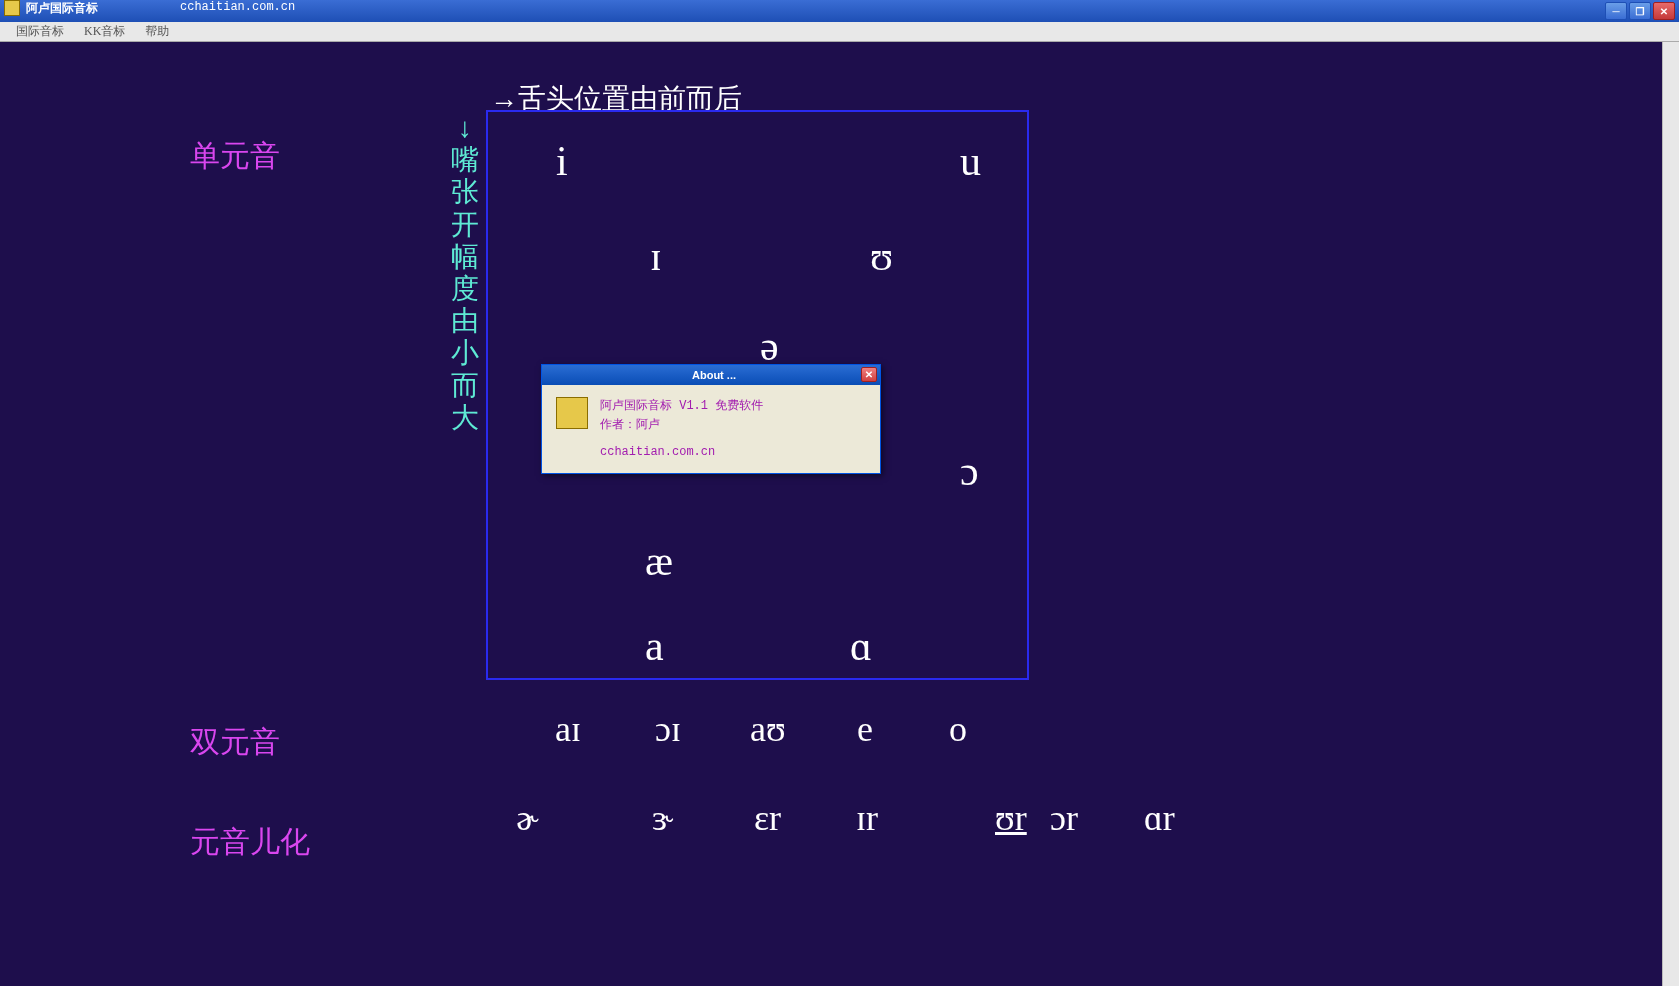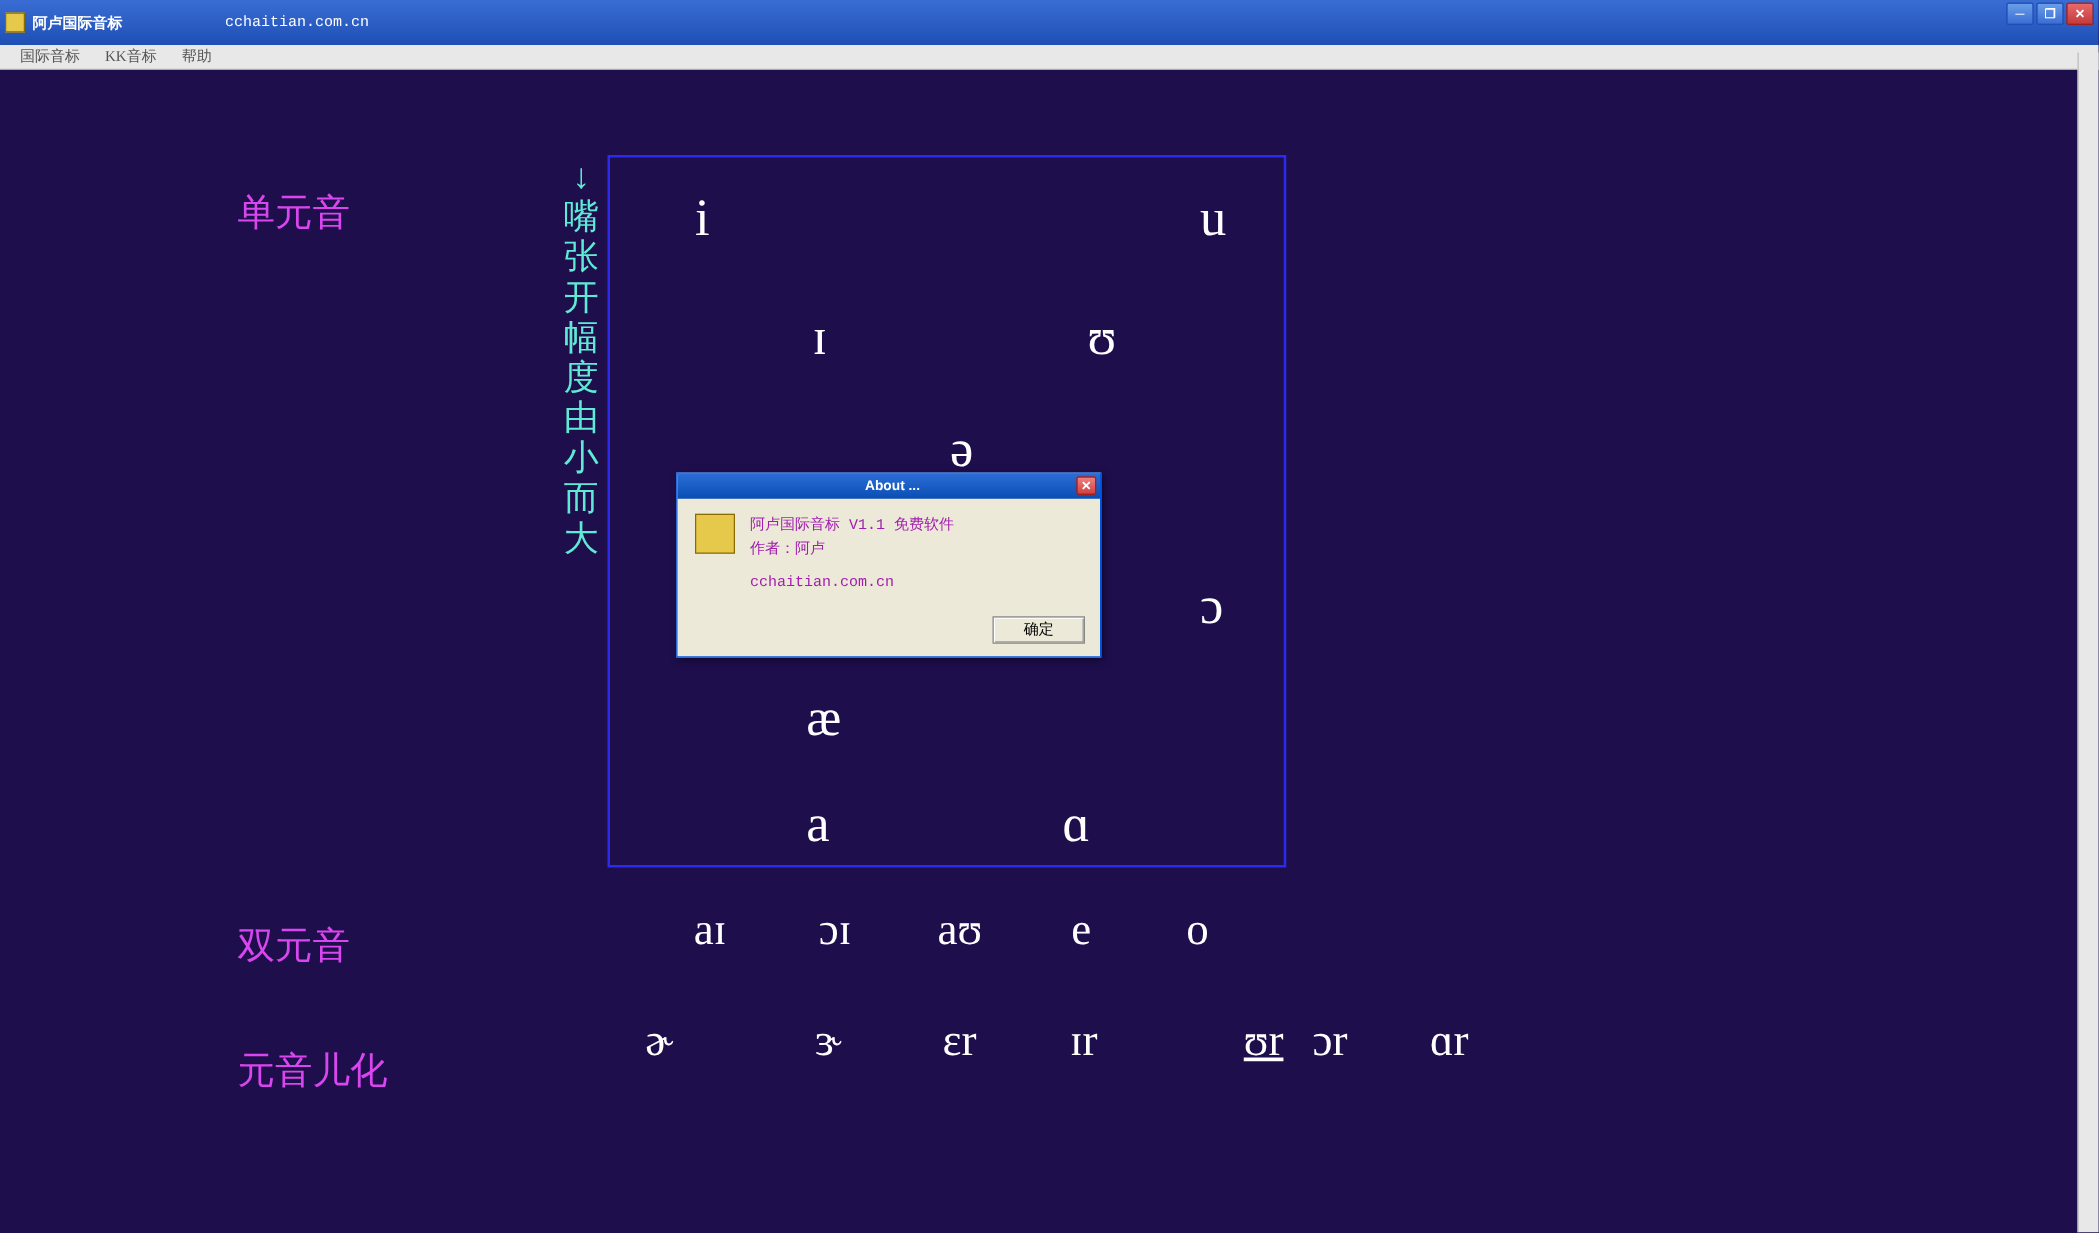--- a/index.html
+++ b/index.html
@@ -5,24 +5,24 @@
     * { margin: 0; padding: 0; box-sizing: border-box; }
     body {
       font-family: "SimSun", "宋体", serif;
       background: #1e0e4c;
       width: 1679px;
       height: 986px;
       overflow: hidden;
       position: relative;
     }
     .titlebar {
-      height: 36px;
+      height: 22px;
       background: linear-gradient(to bottom, #3a6dd4, #1e4fb5);
       display: flex;
-      align-items: center;
+      align-items: flex-start;
       color: #fff;
       font-size: 12px;
       position: relative;
     }
     .titlebar .app-icon {
       width: 16px; height: 16px; margin: 0 4px;
       background: #e6c84a;
       display: inline-block;
       border: 1px solid #8a6d00;
     }
@@ -203,20 +203,21 @@
   </div>
 </div>
 
 <div class="menubar">
   <span class="menu-item">国际音标</span>
   <span class="menu-item">KK音标</span>
   <span class="menu-item">帮助</span>
 </div>
 
 <div class="content">
+  <div class="top-label">→舌头位置由前而后</div>
   <div class="left-vertical">↓嘴张开幅度由小而大</div>
 
   <div class="section-label lbl1">单元音</div>
   <div class="section-label lbl2">双元音</div>
   <div class="section-label lbl3">元音儿化</div>
 
   <div class="vowel-box"></div>
 
   <div class="phoneme p-i">i</div>
   <div class="phoneme p-u">u</div>
@@ -251,19 +252,16 @@
       <div class="row">
         <div class="dlg-icon"></div>
         <div class="dlg-text">
           <div>阿卢国际音标 V1.1  免费软件</div>
           <div>作者：阿卢</div>
           <div style="height:8px"></div>
           <div>cchaitian.com.cn</div>
         </div>
       </div>
     </div>
-    <div class="dlg-footer">
-      <button class="dlg-btn">确定</button>
-    </div>
   </div>
 </div>
 
 <div class="right-scrollbar"></div>
 
 </body></html>

